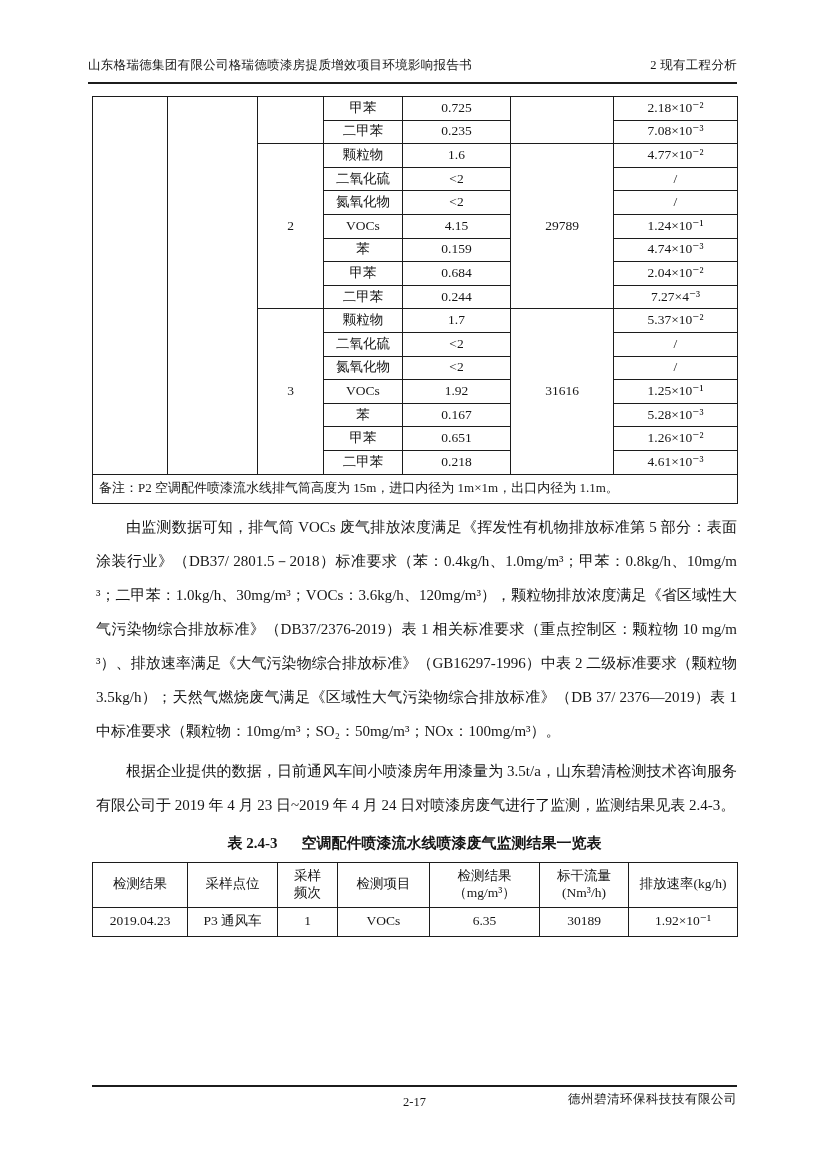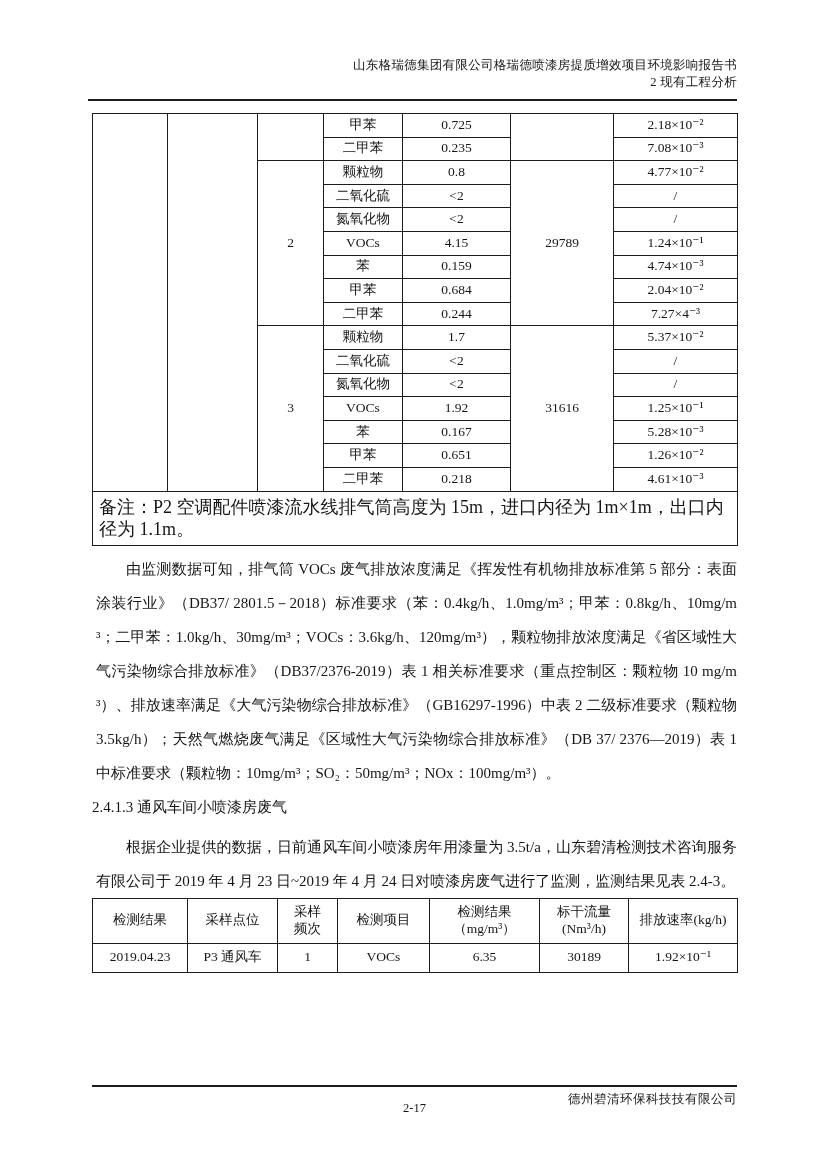--- a/index.html
+++ b/index.html
@@ -10,35 +10,35 @@
     color:#161616;
     font-family:"Liberation Serif","DejaVu Serif",serif;
     overflow:hidden;
   }
   
   .header{
     margin:0 90px 0 88px;
     padding:57px 0 8px 0;
     border-bottom:2px solid #1c1c1c;
     display:flex;justify-content:space-between;align-items:flex-end;
-    font-size:12.5px;letter-spacing:.3px;flex-direction:column;
+    font-size:12.5px;letter-spacing:.3px;
   }
   
   .content{margin:12px 90px 0 92px;width:645px;}
   table{border-collapse:collapse;table-layout:fixed;width:645px;border-radius:29px;}
   td{
     border:1px solid #1c1c1c;
     text-align:center;vertical-align:middle;
     font-size:13.5px;line-height:1.25;
     padding:0 2px;height:22px;
     overflow:hidden;
   }
   .t1 td{height:22.6px;}
   td.note{
-    text-align:left;padding:4px 6px;height:20px;font-size:18px;
+    text-align:left;padding:4px 6px;height:20px;font-size:13px;
   }
   
   .para{
     margin:6px 0 0 4px;
     font-size:15px;line-height:34px;
     text-align:justify;text-indent:2em;
     word-break:break-all;
   }
   .heading{
     margin:0;font-size:15px;line-height:34px;font-weight:normal;
@@ -51,21 +51,21 @@
   .caption .cap-title{margin-left:1.6em;}
   .t2 td{height:22px;}
   .t2 .hdr td{height:44px;font-size:13.5px;}
   .t2 .datarow td{height:28px;}
   
   .footer{
     position:absolute;left:92px;right:90px;top:1085px;
     border-top:2px solid #1c1c1c;height:22px;
     font-size:12.5px;
   }
-  .footer .page-num{position:absolute;left:50%;top:14px;transform:translateX(-50%);}
+  .footer .page-num{position:absolute;left:50%;top:8px;transform:translateX(-50%);}
   .footer .company{position:absolute;right:0;top:4px;letter-spacing:.5px;}
 </style>
 </head>
 <body>
 
 <div class="page">
 
   <div class="header">
     <span>山东格瑞德集团有限公司格瑞德喷漆房提质增效项目环境影响报告书</span>
     <span>2 现有工程分析</span>
@@ -95,21 +95,21 @@
         </tr>
         <tr>
           <td>二甲苯</td>
           <td>0.235</td>
           <td>7.08×10⁻³</td>
         </tr>
 
         <tr>
           <td rowspan="7">2</td>
           <td>颗粒物</td>
-          <td>0.8</td>
+          <td>1.6</td>
           <td rowspan="7">29789</td>
           <td>4.77×10⁻²</td>
         </tr>
         <tr>
           <td>二氧化硫</td>
           <td>&lt;2</td>
           <td>/</td>
         </tr>
         <tr>
           <td>氮氧化物</td>
@@ -176,25 +176,27 @@
         </tr>
 
         <tr>
           <td colspan="7" class="note">备注：P2 空调配件喷漆流水线排气筒高度为 15m，进口内径为 1m×1m，出口内径为 1.1m。</td>
         </tr>
       </tbody>
     </table>
 
     <p class="para">由监测数据可知，排气筒 VOCs 废气排放浓度满足《挥发性有机物排放标准第 5 部分：表面涂装行业》（DB37/ 2801.5－2018）标准要求（苯：0.4kg/h、1.0mg/m³；甲苯：0.8kg/h、10mg/m³；二甲苯：1.0kg/h、30mg/m³；VOCs：3.6kg/h、120mg/m³），颗粒物排放浓度满足《省区域性大气污染物综合排放标准》（DB37/2376-2019）表 1 相关标准要求（重点控制区：颗粒物 10 mg/m³）、排放速率满足《大气污染物综合排放标准》（GB16297-1996）中表 2 二级标准要求（颗粒物 3.5kg/h）；天然气燃烧废气满足《区域性大气污染物综合排放标准》（DB 37/ 2376—2019）表 1 中标准要求（颗粒物：10mg/m³；SO₂：50mg/m³；NOx：100mg/m³）。</p>
 
-    <h3 class="heading">2.4.1.3 通风车间小喷漆房废气</h3>
 
 
     <p class="para">根据企业提供的数据，日前通风车间小喷漆房年用漆量为 3.5t/a，山东碧清检测技术咨询服务有限公司于 2019 年 4 月 23 日~2019 年 4 月 24 日对喷漆房废气进行了监测，监测结果见表 2.4-3。</p>
 
+    <div class="caption">
+      <span>表 2.4-3</span><span class="cap-title">空调配件喷漆流水线喷漆废气监测结果一览表</span>
+    </div>
 
     <table class="t2">
       <colgroup>
         <col style="width:95px">
           <col style="width:90px">
           <col style="width:60px">
         <col style="width:92px">
           <col style="width:110px">
           <col style="width:89px">
         <col style="width:109px">

